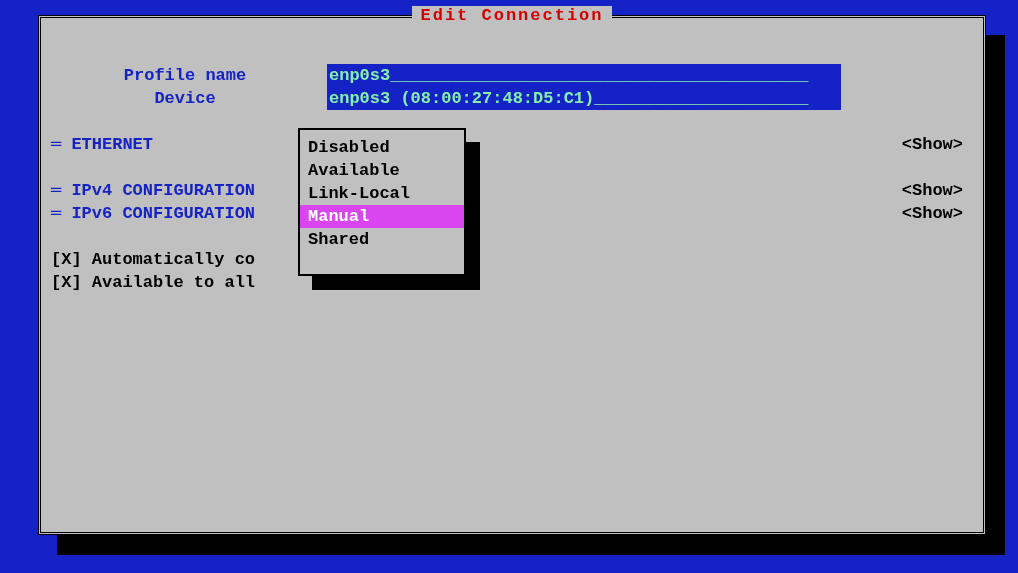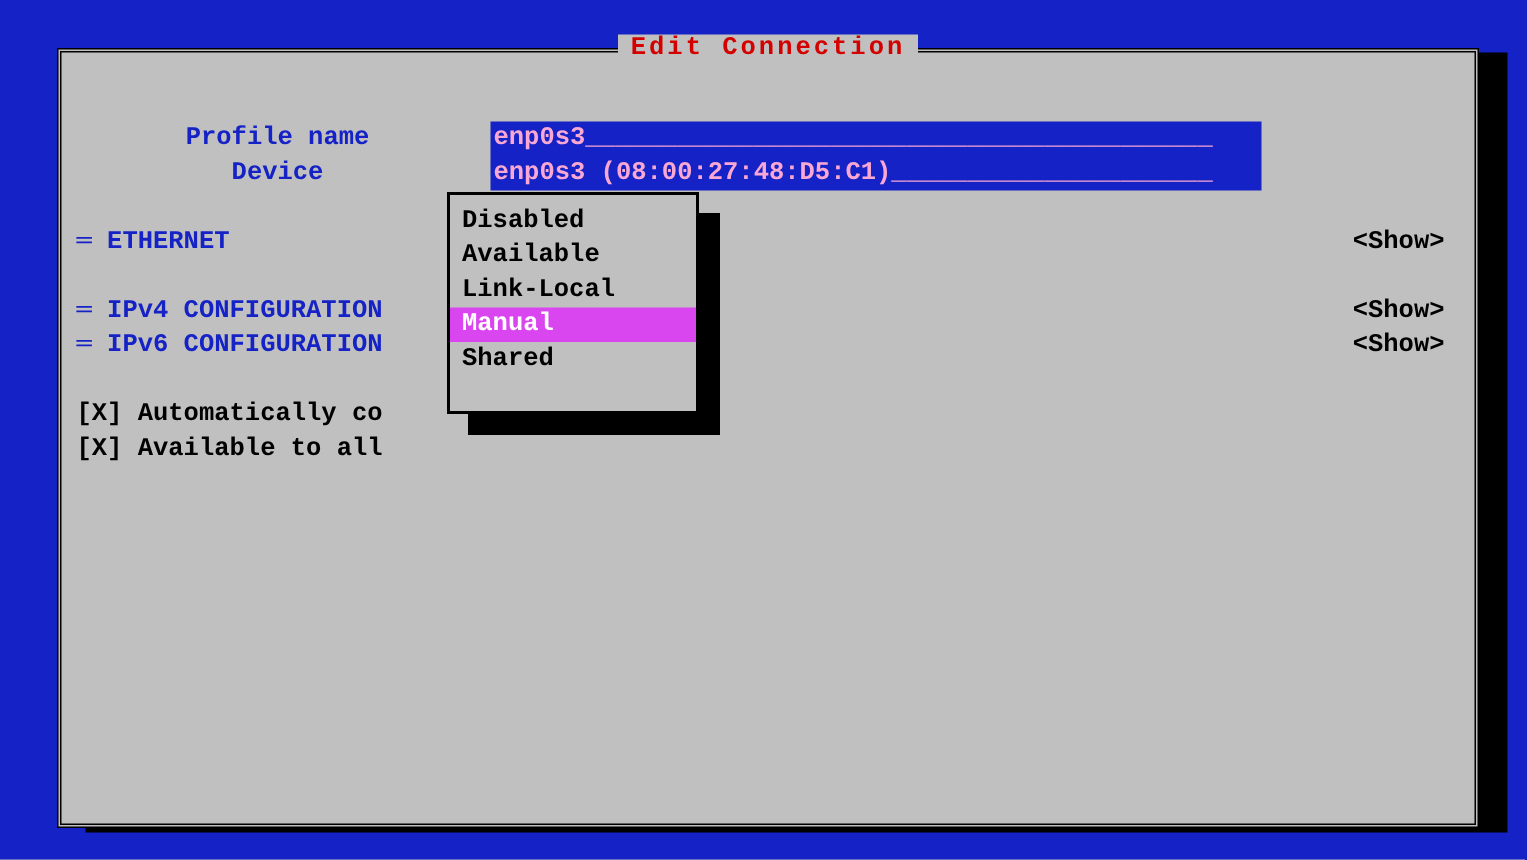--- a/index.html
+++ b/index.html
@@ -19,21 +19,21 @@
     position: absolute;
     left: 57px;
     top: 35px;
     width: 948px;
     height: 520px;
     background: #000;
   }
   .dialog {
     position: absolute;
     left: 38px;
-    top: 32px;
+    top: 15px;
     width: 948px;
     height: 520px;
     background: #c0c0c0;
     border: 3px double #000;
   }
   .title-wrap {
     position: absolute;
     top: -12px;
     left: 0;
     width: 100%;
@@ -60,21 +60,21 @@
     white-space: pre;
   }
   .label {
     width: 276px;
     text-align: center;
     color: #1522c5;
     padding-right: 8px;
   }
   .field {
     background: #1522c5;
-    color: #f9a8d4;
+    color: #86efac;
     width: 514px;
     padding: 0 2px;
     overflow: hidden;
   }
   .section {
     color: #1522c5;
   }
   .show {
     position: absolute;
     right: 10px;

